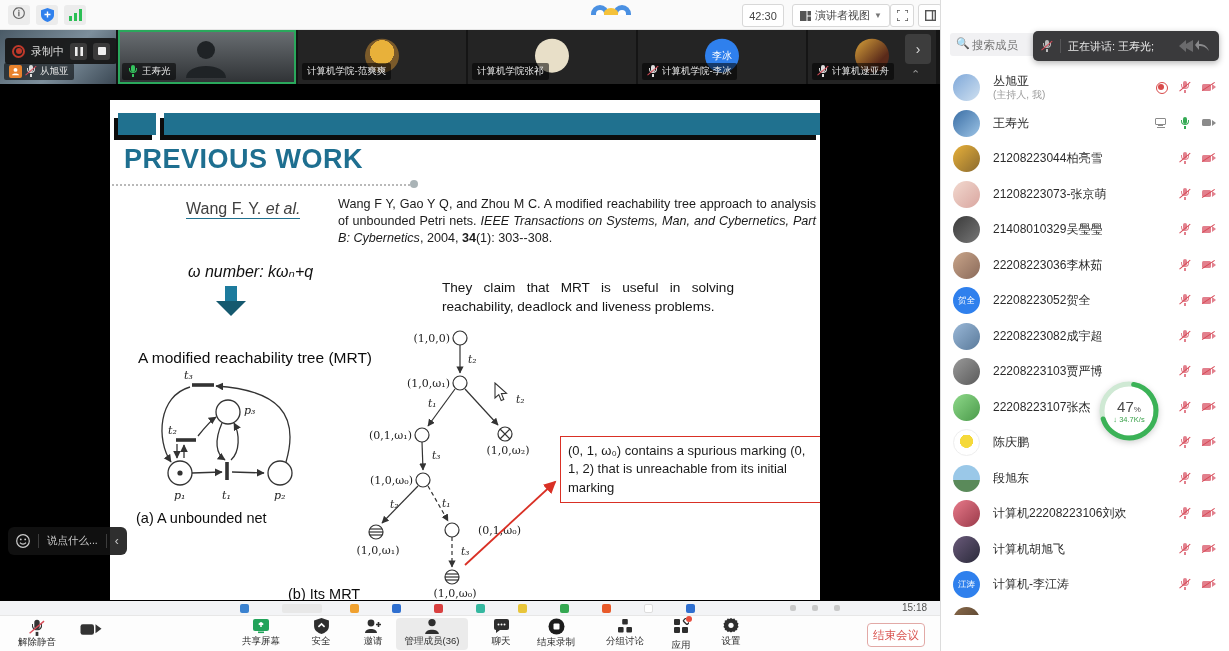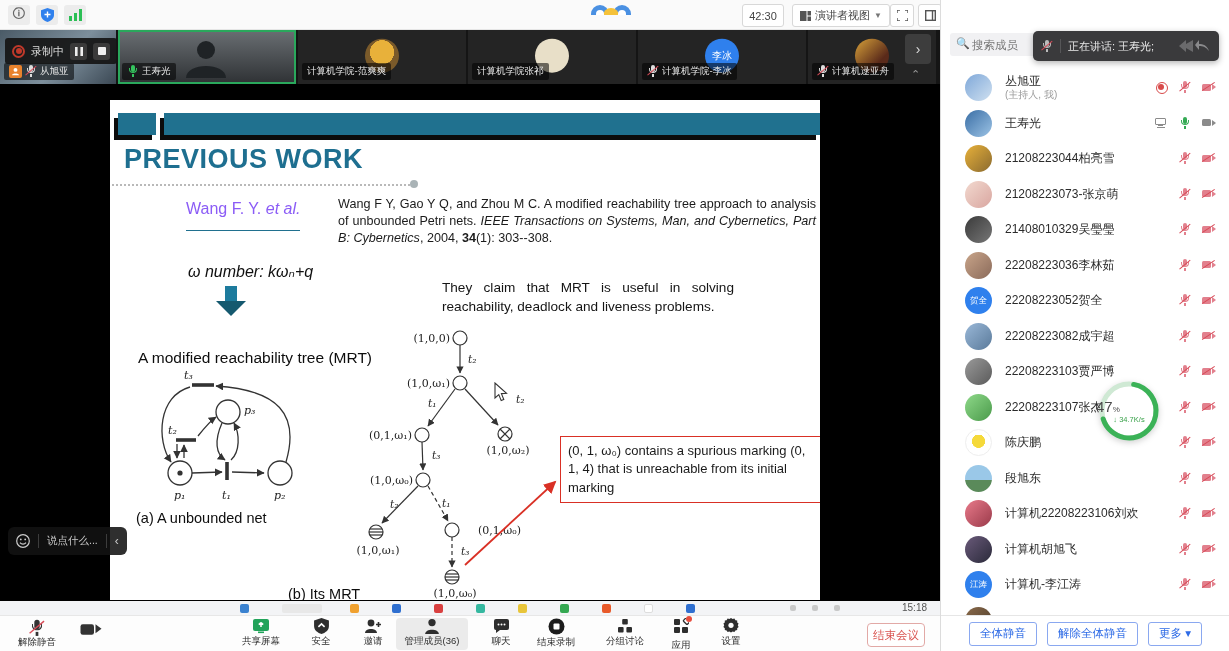--- a/index.html
+++ b/index.html
@@ -50,21 +50,21 @@
   .gscr{position:relative;display:inline-block;width:13px;height:11px;}
   .gscr i{position:absolute;left:0;top:0;width:11px;height:7px;border:1.4px solid currentColor;border-radius:1px;box-sizing:border-box;}
   .gscr u{position:absolute;left:3px;top:7px;width:5px;height:1.4px;background:currentColor;}
   .gscr b{position:absolute;left:1.5px;top:9px;width:8px;height:1.4px;background:currentColor;}
   
   .slide{position:absolute;left:110px;top:100px;width:710px;height:500px;background:#fff;overflow:hidden;color:#111;}
   .bar{position:absolute;top:13px;height:22px;background:#20718f;box-shadow:-4px 5px 0 #0c0c0c;}
   .s-title{position:absolute;left:14px;top:44px;font-size:27px;font-weight:bold;color:#1e6f90;letter-spacing:.5px;}
   .dotline{position:absolute;left:2px;top:84px;width:298px;border-top:2px dotted #b9b9b9;}
   .dotend{position:absolute;left:300px;top:80px;width:8px;height:8px;border-radius:50%;background:#a9b3b6;}
-  .ref{position:absolute;left:76px;top:100px;font-size:16px;color:#8b5cf6;border-bottom:1.4px solid #20708f;padding-bottom:12px;}
+  .ref{position:absolute;left:76px;top:100px;font-size:16px;color:#404040;border-bottom:1.4px solid #20708f;padding-bottom:0;}
   .cit{position:absolute;left:228px;top:96px;width:478px;font-size:12.6px;line-height:1.36;text-align:justify;color:#1b1b1b;}
   .omega{position:absolute;left:78px;top:162px;font-size:16px;font-style:italic;color:#101010;}
   .tarrow{position:absolute;left:106px;top:186px;width:30px;height:32px;}
   .tarrow i{position:absolute;left:9px;top:0;width:12px;height:15px;background:#1d7b9d;}
   .tarrow u{position:absolute;left:0;top:15px;border-left:15px solid transparent;border-right:15px solid transparent;border-top:15px solid #15596f;}
   .claim{position:absolute;left:332px;top:178px;width:292px;font-size:13.6px;line-height:1.4;text-align:justify;color:#151515;}
   .mrt-h{position:absolute;left:28px;top:224px;font-size:15.5px;color:#0d0d0d;margin-top:25px;}
   .figsvg{position:absolute;}
   .cap{position:absolute;font-size:14.5px;color:#0d0d0d;}
   .redbox{position:absolute;left:450px;top:336px;width:246px;border:1.6px solid #d93025;padding:5px 7px;
@@ -89,21 +89,21 @@
   
   .panel{position:absolute;left:940px;top:0;width:289px;height:651px;background:#fff;border-left:1px solid #dcdcdc;box-sizing:border-box;}
   .search{position:absolute;left:9px;top:33px;width:130px;height:23px;background:#f1f1f3;border-radius:3px;border:none;
           font-size:11.5px;color:#999;padding:0 6px 0 22px;box-sizing:border-box;font-family:inherit;}
   .searchq{position:absolute;left:15px;top:37px;font-size:11px;color:#999;z-index:2;}
   .toast{position:absolute;left:92px;top:31px;width:186px;height:30px;background:#3a3a3c;border-radius:5px;z-index:4;
          display:flex;align-items:center;gap:7px;padding:0 8px;box-sizing:border-box;box-shadow:0 2px 6px rgba(0,0,0,.3);}
   .toast .tsep{width:1px;height:14px;background:#565658;}
   .toast .ttxt{font-size:11px;color:#e8e8e8;white-space:nowrap;}
   .plist{position:absolute;left:0;top:70px;width:289px;height:545px;overflow:hidden;}
-  .prow{position:relative;height:35.5px;display:flex;align-items:center;padding:0 14px 0 24px;box-sizing:border-box;}
+  .prow{position:relative;height:35.5px;display:flex;align-items:center;padding:0 14px 0 12px;box-sizing:border-box;}
   .pav{width:27px;height:27px;border-radius:50%;flex:none;margin-right:13px;display:flex;align-items:center;justify-content:center;
        color:#fff;font-size:8.5px;overflow:hidden;}
   .pname{font-size:12px;color:#2b2b2b;white-space:nowrap;flex:1;min-width:0;overflow:hidden;}
   .psub{font-size:10px;color:#9a9a9a;margin-top:1px;}
   .pic{display:flex;gap:11px;align-items:center;flex:none;}
   .c-off{color:#e2808d;} .c-on{color:#35aa54;} .c-gray{color:#8b8b8b;}
   .ring{width:12px;height:12px;border:1.6px solid #d84a4a;border-radius:50%;box-sizing:border-box;position:relative;}
   .ring::after{content:"";position:absolute;left:1.4px;top:1.4px;width:6px;height:6px;border-radius:50%;background:#d84a4a;}
   
   .prow:nth-child(1) .pav{background:linear-gradient(135deg,#7fa8d9,#cfe0f0);}
@@ -116,21 +116,21 @@
   .prow:nth-child(8) .pav{background:linear-gradient(135deg,#9ab8d8,#5a7a9a);}
   .prow:nth-child(9) .pav{background:linear-gradient(135deg,#9a9a9a,#5a5a5a);}
   .prow:nth-child(10) .pav{background:linear-gradient(135deg,#8fd98a,#4a9a4a);}
   .prow:nth-child(11) .pav{background:radial-gradient(circle at 50% 45%,#f5d93a 35%,#fff 36%);border:1px solid #eee;box-sizing:border-box;}
   .prow:nth-child(12) .pav{background:linear-gradient(180deg,#9ac8e8 55%,#5a8a5a 55%);}
   .prow:nth-child(13) .pav{background:linear-gradient(135deg,#e87a8a,#9a3a4a);}
   .prow:nth-child(14) .pav{background:linear-gradient(135deg,#6a5a7a,#2a2a3a);}
   .prow:nth-child(15) .pav{background:#2f80ed;}
   .prow:nth-child(16) .pav{background:linear-gradient(135deg,#8a6a4a,#4a3a2a);}
   .progress{position:absolute;left:155px;top:378px;width:66px;height:66px;z-index:6;filter:drop-shadow(0 2px 3px rgba(0,0,0,.18));}
-  .prog-num{position:absolute;left:0;top:20px;width:66px;font-size:15px;color:#4a4a4a;z-index:2;}
+  .prog-num{position:absolute;left:0;top:20px;width:66px;text-align:center;font-size:15px;color:#4a4a4a;z-index:2;}
   .prog-num small{font-size:8px;}
   .prog-spd{position:absolute;left:0;top:37px;width:66px;text-align:center;font-size:7.5px;color:#3aa24b;z-index:2;}
   .pfooter{position:absolute;left:0;top:615px;width:289px;height:36px;border-top:1px solid #e6e6e6;background:#fff;
            display:flex;align-items:center;justify-content:center;gap:10px;box-sizing:border-box;}
   .fbtn{border:1px solid #8aa8f0;color:#2e6be6;border-radius:3px;font-size:11.5px;height:24px;padding:0 10px;
         background:#fff;display:flex;align-items:center;gap:3px;}
   svg text{font-family:"DejaVu Serif","Liberation Serif",serif;}
 </style>
 </head>
 <body>
@@ -381,21 +381,21 @@
     <div class="cap" style="left:178px;top:486px;">(b) Its MRT</div>
 
     <svg class="figsvg" style="left:345px;top:370px;" width="115" height="105" viewBox="0 0 115 105">
       <defs>
           <marker id="ra" markerWidth="8" markerHeight="8" refX="6" refY="3.5" orient="auto">
             <path d="M0,0 L7,3.5 L0,7 Z" fill="#d93025"></path>
           </marker>
         </defs>
       <line x1="10" y1="95" x2="100" y2="12" stroke="#d93025" stroke-width="1.8" marker-end="url(#ra)"></line>
     </svg>
-    <div class="redbox">(0, 1, ω₀) contains a spurious marking (0, 1, 4) that is unreachable from its initial marking</div>
+    <div class="redbox">(0, 1, ω₀) contains a spurious marking (0, 1, 2) that is unreachable from its initial marking</div>
   </div>
 
   <svg style="position:absolute;left:494px;top:382px;z-index:40;" width="15" height="21" viewBox="0 0 15 21">
     <path d="M1 1 L1 16 L4.8 12.6 L7.2 18.6 L9.8 17.5 L7.4 11.6 L12.5 11.3 Z" fill="#fff" stroke="#333" stroke-width="1.1"></path>
   </svg>
 
   <div class="chatpill">
     <span class="seg">
       <svg width="14" height="14" viewBox="0 0 14 14">
           <circle cx="7" cy="7" r="6.3" fill="none" stroke="#ccc" stroke-width="1.2"></circle>
@@ -784,20 +784,15 @@
 
     <div class="progress">
       <svg width="66" height="66" viewBox="0 0 66 66" style="position:absolute;left:0;top:0;">
         <circle cx="33" cy="33" r="27" fill="#fff" stroke="#cfe9d4" stroke-width="5"></circle>
         <circle cx="33" cy="33" r="27" fill="none" stroke="#3bb257" stroke-width="5" stroke-linecap="round" stroke-dasharray="114 170" transform="rotate(-80 33 33)"></circle>
       </svg>
       <div class="prog-num"><span>47</span><small>%</small></div>
       <div class="prog-spd">↓ 34.7K/s</div>
     </div>
 
-    <div class="pfooter">
-      <button class="fbtn">全体静音</button>
-      <button class="fbtn">解除全体静音</button>
-      <button class="fbtn">更多 ▾</button>
-    </div>
   </div>
 
 </div>
 
 </body></html>

